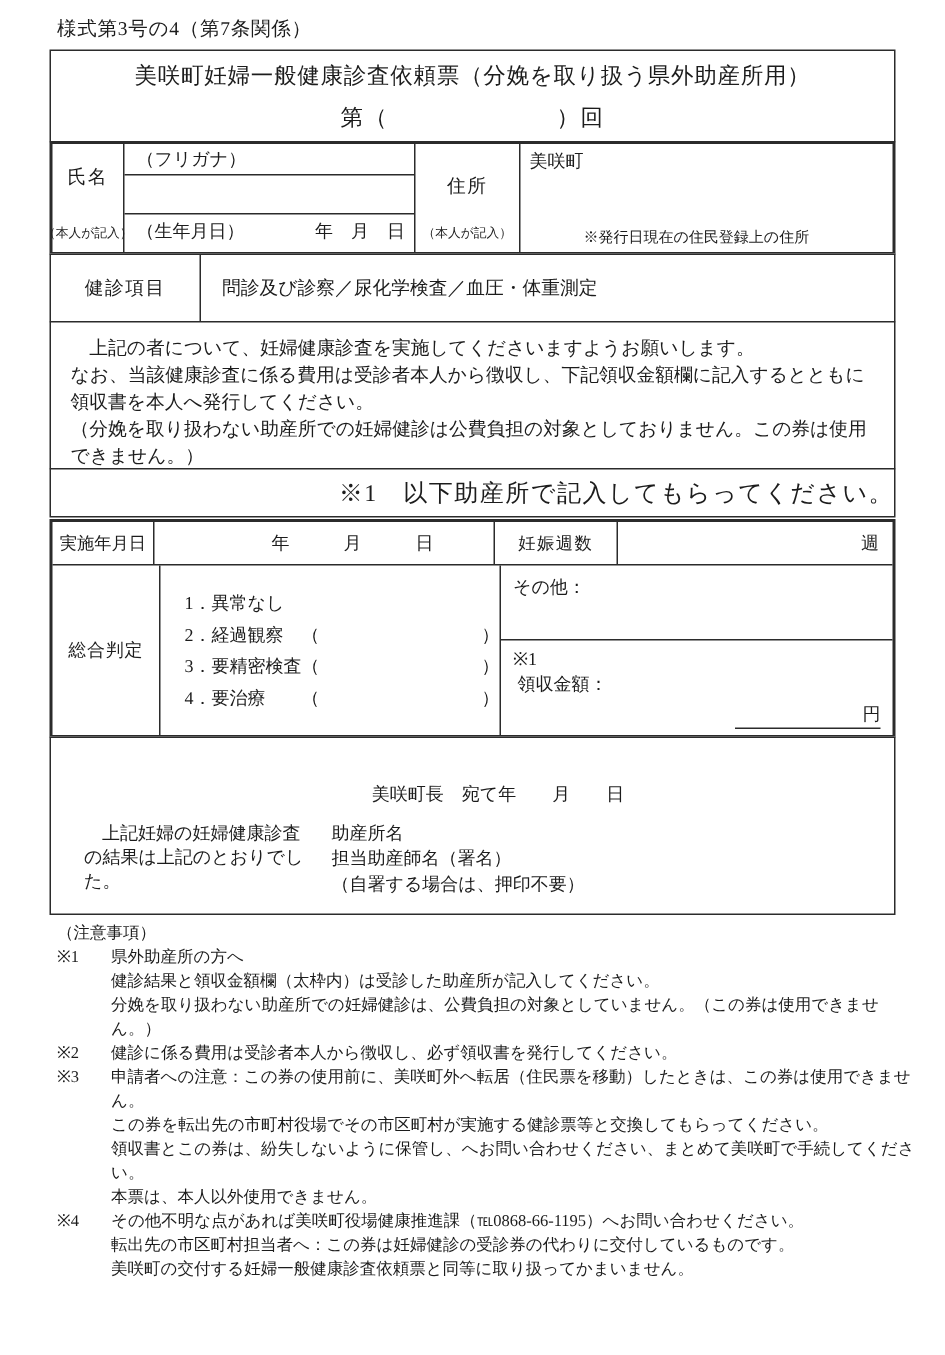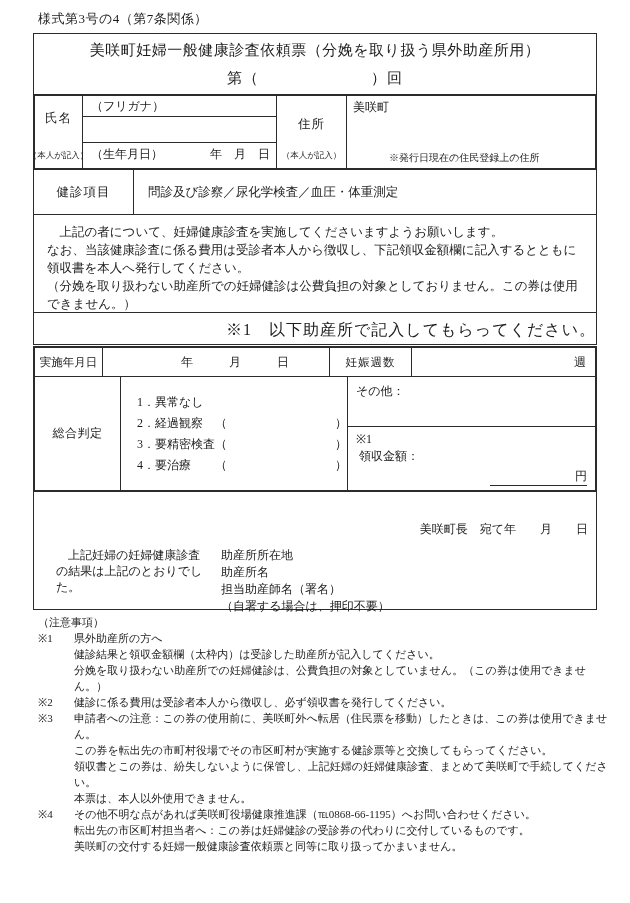--- a/index.html
+++ b/index.html
@@ -53,31 +53,31 @@
 
   
   .grid-box { top:346px; height:146px; border-width:2px; display:flex; flex-direction:column; }
   .grid-r1 { height:29px; border-bottom:1px solid #2b2b2b; display:flex; }
   .grid-r1 > div { display:flex; align-items:center; }
   .c-examdate { width:68px; justify-content:center; border-right:1px solid #2b2b2b; font-size:11.5px; }
   .c-dateval { width:227px; justify-content:center; border-right:1px solid #2b2b2b; text-indent:38px; }
   .c-weeks { width:82px; justify-content:center; border-right:1px solid #2b2b2b; font-size:11.5px; letter-spacing:1px; }
   .c-weekval { flex:1; justify-content:flex-end; padding-right:9px; }
   .grid-r2 { flex:1; display:flex; }
-  .c-judg { width:86px; border-right:1px solid #2b2b2b; display:flex; align-items:center; justify-content:center; font-size:12px; letter-spacing:0.5px; }
+  .c-judg { width:72px; border-right:1px solid #2b2b2b; display:flex; align-items:center; justify-content:center; font-size:12px; letter-spacing:0.5px; }
   .c-options { width:227px; border-right:1px solid #2b2b2b; display:flex; flex-direction:column; justify-content:center; padding-left:16px; line-height:21px; }
   .c-right { flex:1; display:flex; flex-direction:column; }
   .c-other { height:50px; border-bottom:1px solid #2b2b2b; padding:6px 8px; }
   .c-receipt { flex:1; padding:3px 8px 4px 8px; }
   .c-receipt .amt { padding-left:3px; margin-top:1px; }
   .yen-line { margin:3px 0 0 auto; width:97px; border-bottom:1px solid #2b2b2b; text-align:right; padding-bottom:0px; }
 
   
   .sig-box { top:491px; height:119px; }
-  .sig-row1 { display:flex; justify-content:flex-end; padding:29px 8px 0 42px; }
+  .sig-row1 { display:flex; justify-content:center; padding:29px 8px 0 42px; }
   .sig-cols { display:flex; margin-top:9px; }
   .sig-left { width:180px; padding-left:22px; line-height:16px; }
   .sig-left .l1 { text-indent:1em; }
   .sig-right { margin-left:7px; line-height:17px; }
 
   
   .notes { position:absolute; left:38px; top:614px; width:572px; font-size:11px; line-height:16px; }
   .note-item { display:flex; }
   .note-item .mark { width:36px; flex:none; }
   .note-lines { flex:1; }
@@ -164,21 +164,20 @@
     <div class="sig-row1">
       <span>美咲町長　宛て</span>
       <span>年　　月　　日</span>
     </div>
     <div class="sig-cols">
       <div class="sig-left">
         <div class="l1">上記妊婦の妊婦健康診査</div>
         <div>の結果は上記のとおりでした。</div>
       </div>
       <div class="sig-right">
-        <div>助産所所在地</div>
         <div>助産所名</div>
         <div>担当助産師名（署名）</div>
         <div>（自署する場合は、押印不要）</div>
       </div>
     </div>
   </div>
 
   <div class="notes">
     <div>（注意事項）</div>
 
@@ -196,21 +195,21 @@
       <div class="note-lines">
         <div>健診に係る費用は受診者本人から徴収し、必ず領収書を発行してください。</div>
       </div>
     </div>
 
     <div class="note-item">
       <span class="mark">※3</span>
       <div class="note-lines">
         <div>申請者への注意：この券の使用前に、美咲町外へ転居（住民票を移動）したときは、この券は使用できません。</div>
         <div>この券を転出先の市町村役場でその市区町村が実施する健診票等と交換してもらってください。</div>
-        <div>領収書とこの券は、紛失しないように保管し、上記妊婦の妊婦健康診査、まとめて美咲町で手続してください。</div>
+        <div>領収書とこの券は、紛失しないように保管し、へお問い合わせください、まとめて美咲町で手続してください。</div>
         <div>本票は、本人以外使用できません。</div>
       </div>
     </div>
 
     <div class="note-item">
       <span class="mark">※4</span>
       <div class="note-lines">
         <div>その他不明な点があれば美咲町役場健康推進課（℡0868-66-1195）へお問い合わせください。</div>
         <div>転出先の市区町村担当者へ：この券は妊婦健診の受診券の代わりに交付しているものです。</div>
         <div>美咲町の交付する妊婦一般健康診査依頼票と同等に取り扱ってかまいません。</div>

